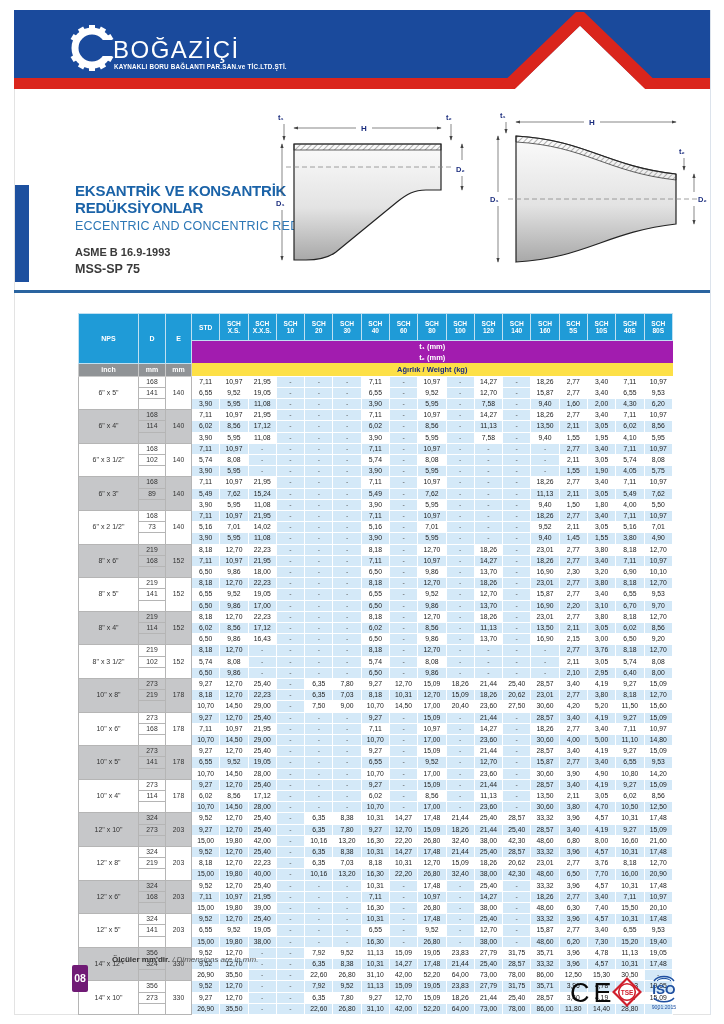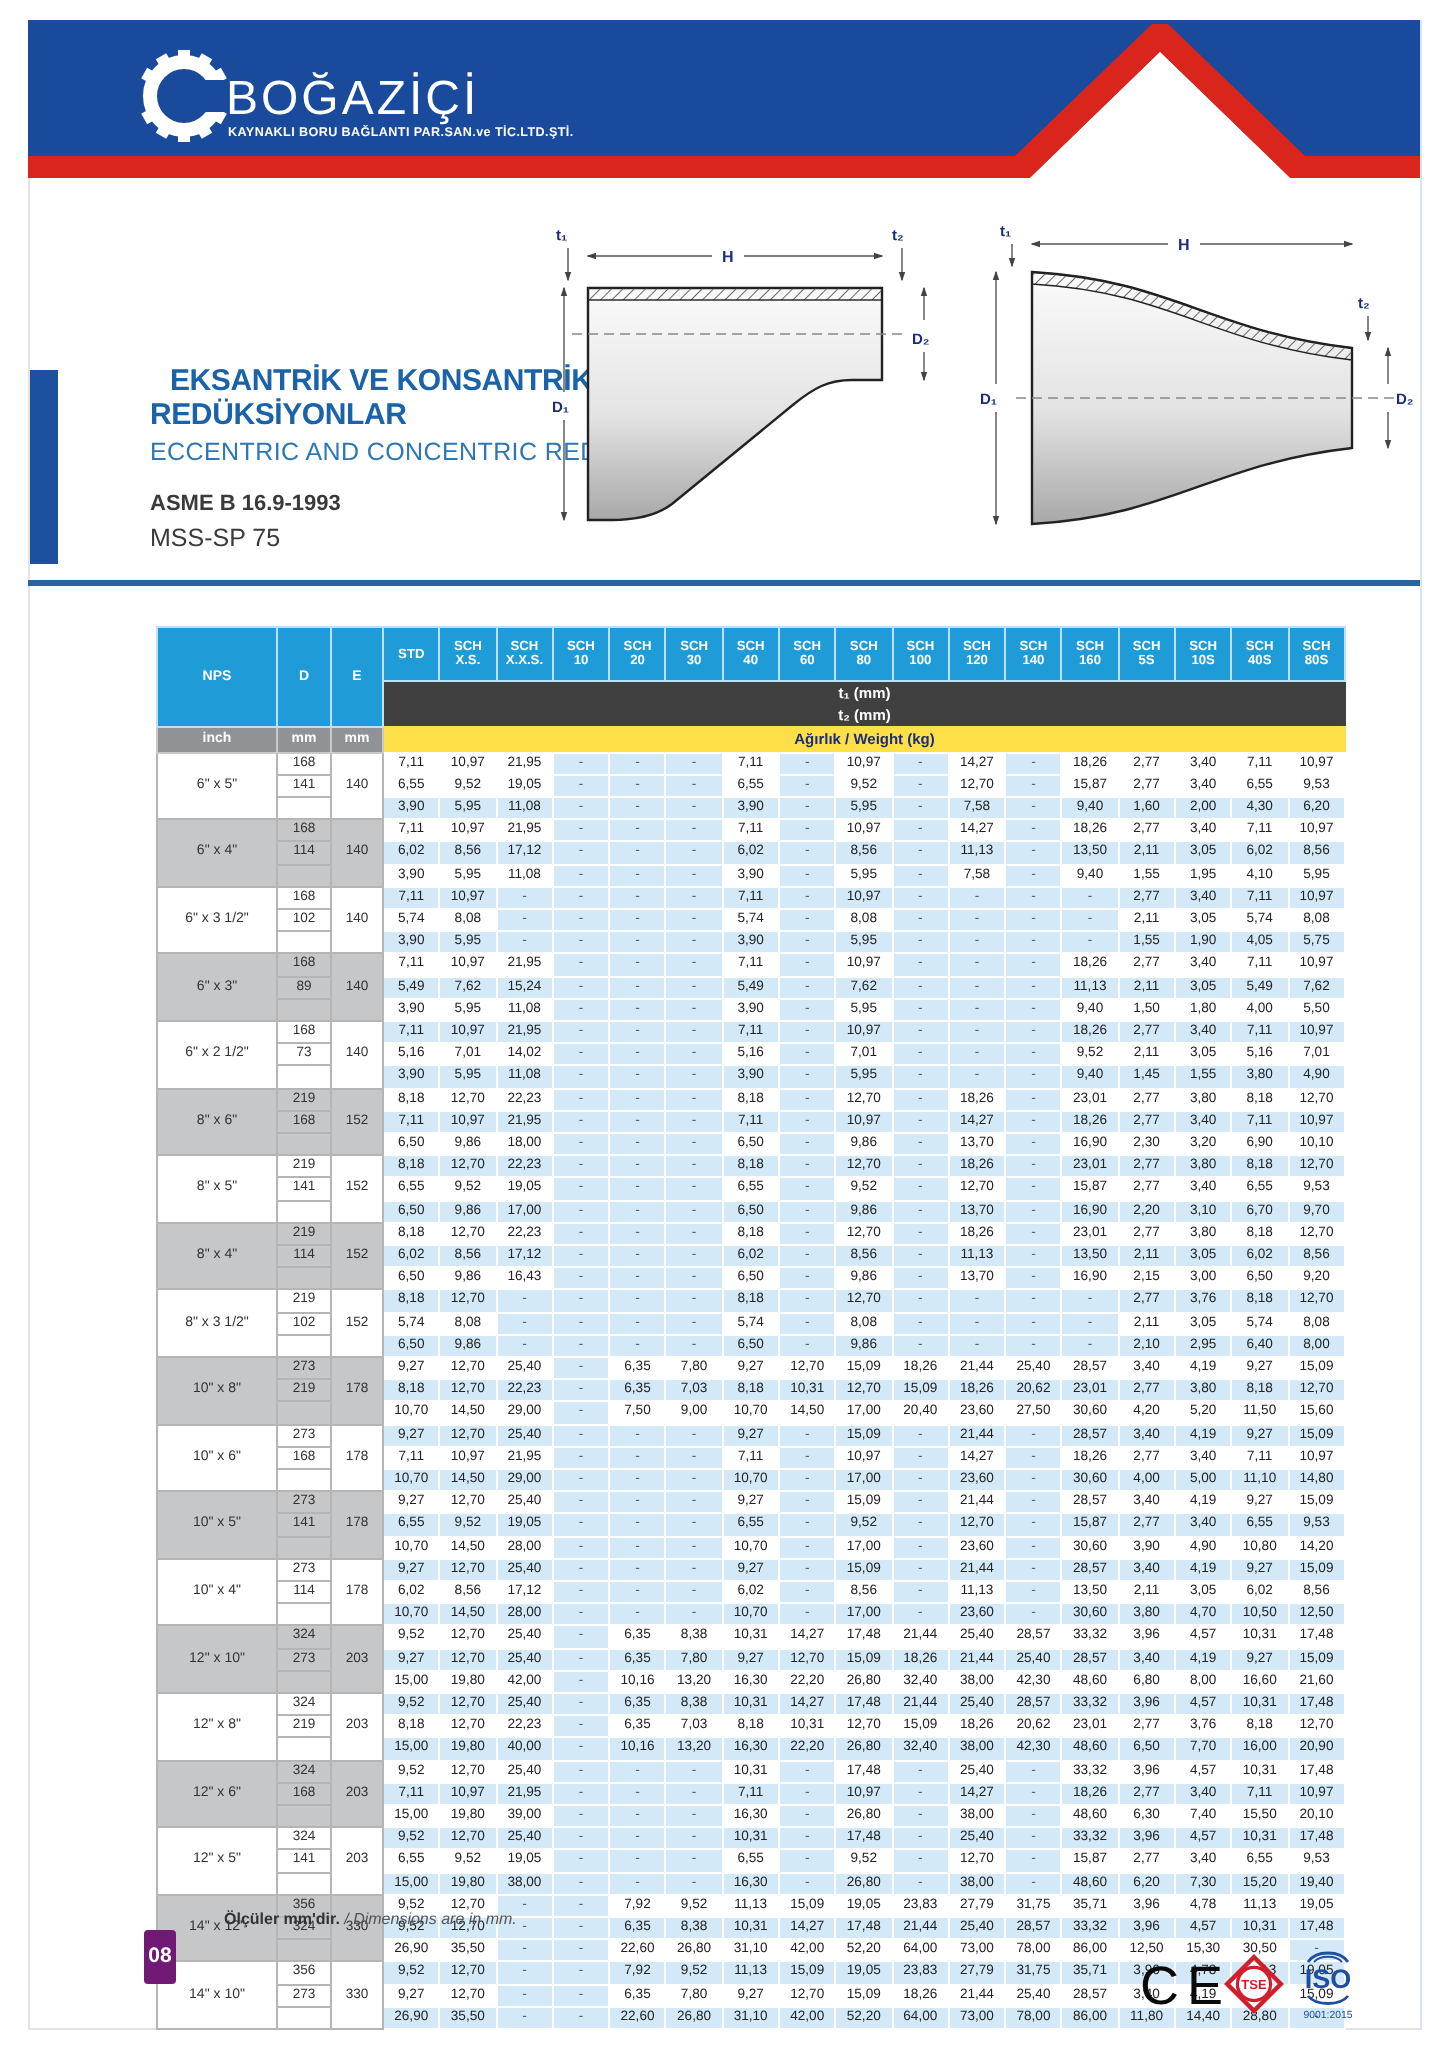--- a/index.html
+++ b/index.html
@@ -11,36 +11,36 @@
   .topbar{position:absolute;left:14px;top:10px;width:696px;height:68px;background:#1a4a9c;}
   .redstripe{position:absolute;left:14px;top:78px;width:696px;height:11px;background:#da251c;}
   .peak{position:absolute;left:488px;top:10px;width:184px;height:79px;}
   .gear{position:absolute;left:68px;top:24px;width:48px;height:48px;}
   .brand{position:absolute;left:113px;top:36px;color:#fff;font-size:24px;font-weight:normal;
          letter-spacing:1.5px;}
   .tagline{position:absolute;left:114px;top:63px;color:#fff;font-size:6.3px;font-weight:bold;
            letter-spacing:.2px;}
   
   .bluebar{position:absolute;left:15px;top:185px;width:14px;height:97px;background:#1d509f;}
-  .t1{position:absolute;left:75px;top:182px;color:#1b63a8;font-size:15px;font-weight:bold;letter-spacing:-.2px;margin-left:10px;}
+  .t1{position:absolute;left:75px;top:182px;color:#1b63a8;font-size:15px;font-weight:bold;letter-spacing:-.2px;}
   .t2{position:absolute;left:75px;top:199px;color:#1b63a8;font-size:15px;font-weight:bold;letter-spacing:-.2px;}
   .t3{position:absolute;left:75px;top:219px;color:#2d77b6;font-size:12.5px;letter-spacing:.2px;}
   .t4{position:absolute;left:75px;top:246px;color:#3a3a3a;font-size:11px;font-weight:bold;}
-  .t5{position:absolute;left:75px;top:262px;color:#3a3a3a;font-size:12.5px;font-weight:normal;}
+  .t5{position:absolute;left:75px;top:262px;color:#3a3a3a;font-size:12.5px;font-weight:bold;}
   .rule{position:absolute;left:14px;top:290px;width:696px;height:2.5px;background:#2a64a0;}
   .diagrams{position:absolute;left:276px;top:106px;width:434px;height:184px;}
   
   table.red{position:absolute;left:78px;top:313px;width:595px;border-collapse:collapse;
             table-layout:fixed;}
   table.red col.c-nps{width:60px;} table.red col.c-d{width:27px;} table.red col.c-e{width:26px;}
   th,td{padding:0;text-align:center;vertical-align:middle;}
   th.hb{background:#1f9bd7;color:#fff;font-size:7px;font-weight:bold;border:1px solid #bfe0f2;}
   th.sch{background:#1f9bd7;color:#fff;font-size:6.6px;line-height:7px;font-weight:bold;
          height:26px;border:1px solid #bfe0f2;white-space:pre-line;}
-  td.band{background:#404040;color:#fff;font-size:7.5px;font-weight:bold;height:11px;line-height:11px;}
+  td.band{background:#a21caf;color:#fff;font-size:7.5px;font-weight:bold;height:11px;line-height:11px;}
   th.unit{background:#909396;color:#fff;font-size:7px;font-weight:bold;height:12px;border:1px solid #c9c9c9;}
   td.wband{background:#fde047;color:#1b2d7e;font-size:7.5px;font-weight:bold;height:12px;}
   tbody td{height:10.2px;line-height:10.2px;font-size:6.8px;color:#222;}
   td.nps{font-size:7px;color:#333;border:1px solid #b5b5b5;background:#fff;}
   td.dcol,td.ecol{font-size:6.8px;color:#333;border:1px solid #b5b5b5;background:#fff;}
   td.alt{background:#c6c7c9;}
   td.v{border:1px solid #fff;background:#fff;}
   td.v.bl{background:#d4e9f8;}
   td.v.dash{background:#d4e9f8;color:#555;}
   

